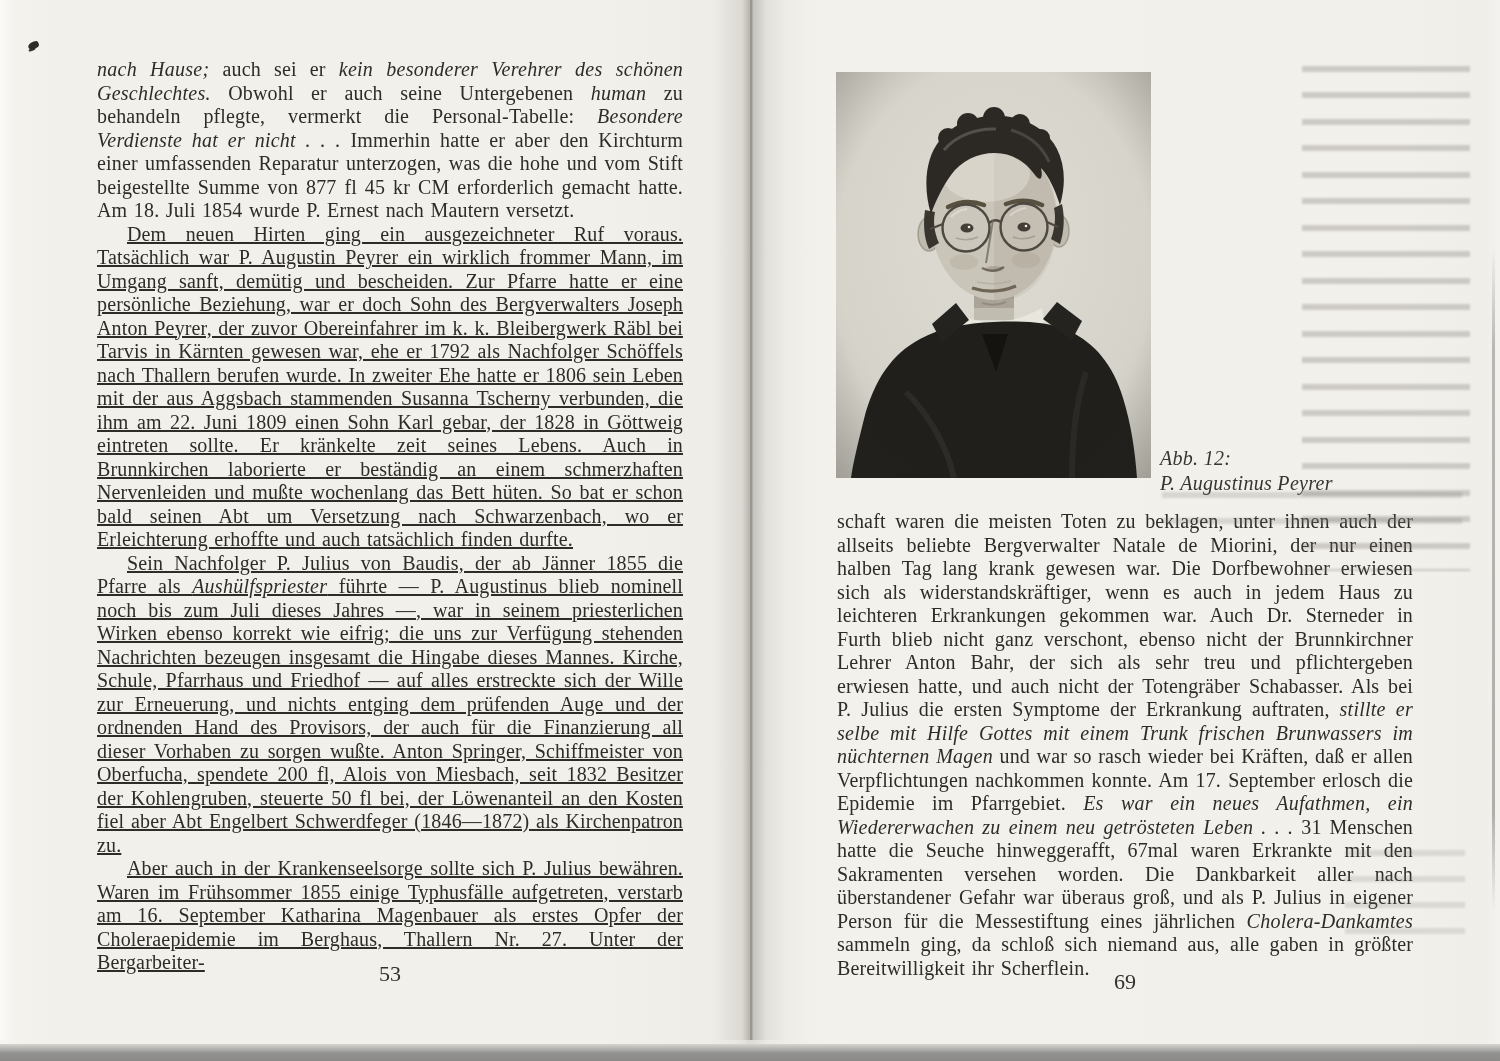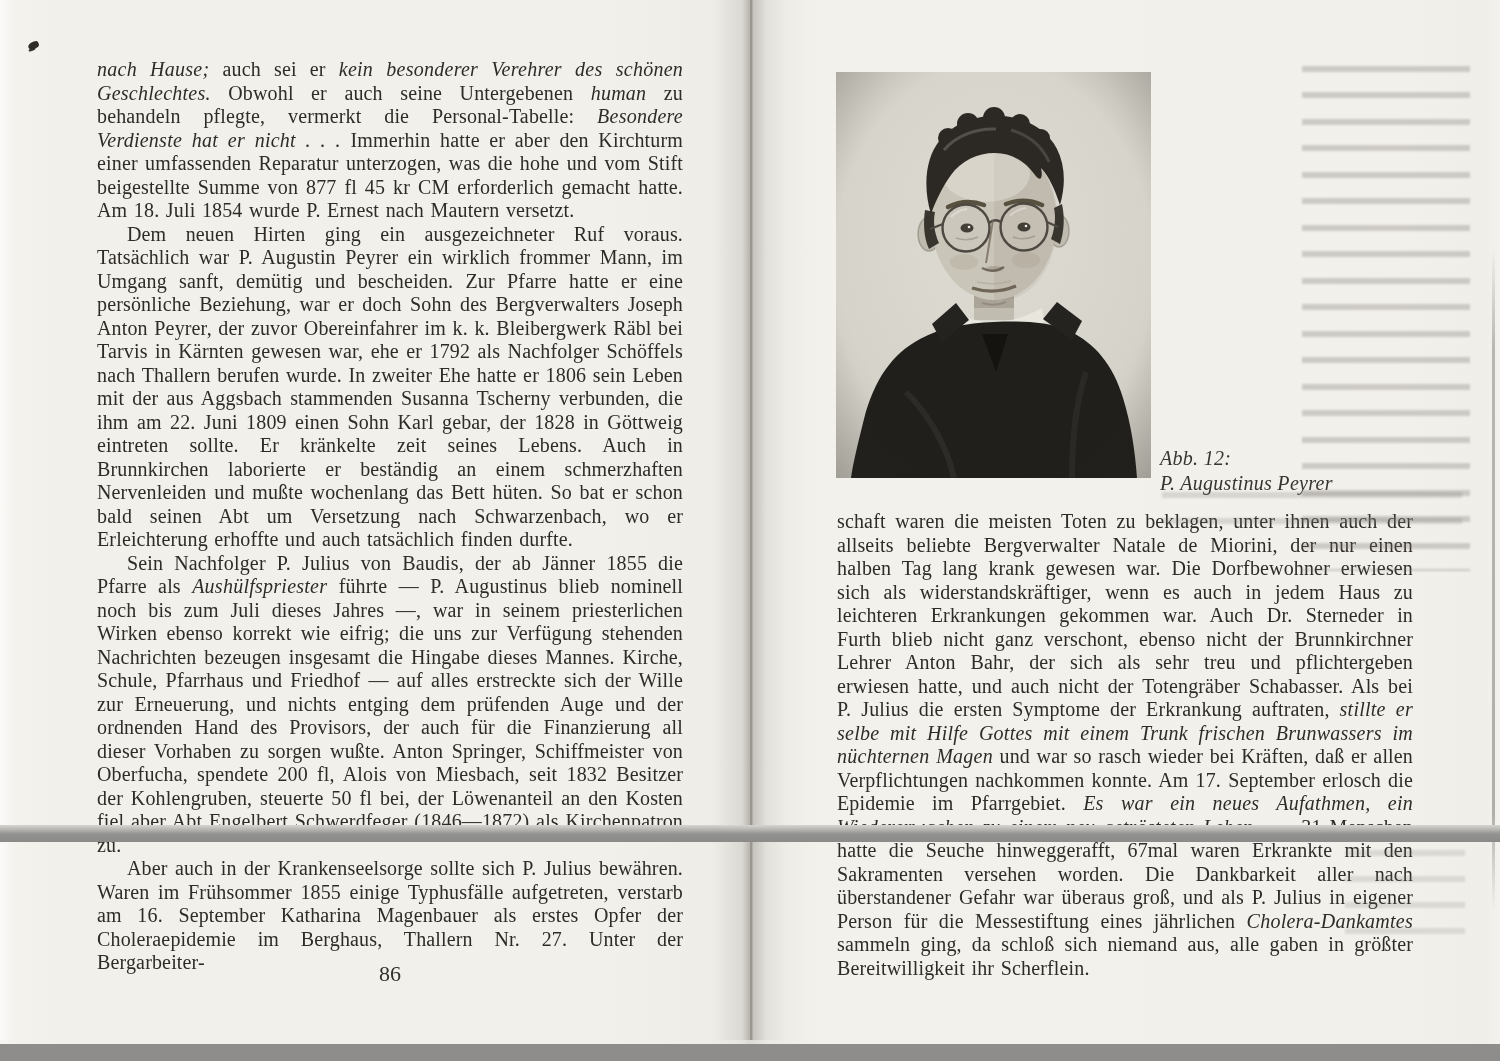--- a/index.html
+++ b/index.html
@@ -1,21 +1,21 @@
 <!DOCTYPE html>
 <html><head>
 <meta charset="utf-8">
 <style>
   html,body{margin:0;padding:0;}
   body{
     width:1500px;height:1061px;overflow:hidden;
     background:#8e8d8b;
     font-family:"Liberation Serif","DejaVu Serif",serif;
   }
-  .spread{position:relative;width:1500px;height:842px;background:#f0abfc;}
+  .spread{position:relative;width:1500px;height:1061px;background:#f0abfc;}
 
   .page{position:absolute;top:0;height:1044px;}
   .page-left{
     left:0;width:750px;
     background:linear-gradient(90deg,#f7f6f3 0px,#f3f2ed 14px,#f1f0ea 60px,#f1f0ea 600px,#eeede7 710px,#e7e5df 742px,#dcdad4 750px);
   }
   .page-right{
     left:750px;width:750px;
     background:linear-gradient(90deg,#dddbd5 0px,#eceae5 18px,#f2f1ec 70px,#f1f0eb 660px,#efeee9 735px,#f3f2ee 750px);
   }
@@ -37,21 +37,21 @@
   }
 
   .text-col{
     position:absolute;
     text-align:justify;
     color:#2f2c28;
     font-size:20px;line-height:23.5px;
     letter-spacing:0.15px;word-spacing:1.4px;
   }
   .text-col p{margin:0;}
-  .text-col p.indent{text-indent:30px;}
+  .text-col p.indent{text-indent:30px;text-decoration:underline;}
   .text-col em{font-style:italic;letter-spacing:0.25px;}
   .col-left{left:97px;top:58px;width:586px;}
   .col-right{left:837px;top:510px;width:576px;}
 
   .page-number{
     position:absolute;text-align:center;color:#34312c;font-size:22px;
   }
   .pn-left{left:97px;width:586px;top:961px;}
   .pn-right{left:837px;width:576px;top:969px;}
 
@@ -97,21 +97,21 @@
   <div class="page page-left">
     <span class="ink-speck"></span>
   </div>
   <div class="left-edge-strip"></div>
   <div class="text-col col-left">
       <p><em>nach Hause;</em><span> auch sei er </span><em>kein besonderer Verehrer des schönen Geschlechtes.</em><span> Obwohl er auch seine Untergebenen </span><em>human</em><span> zu behandeln pflegte, vermerkt die Personal-Tabelle: </span><em>Besondere Verdienste hat er nicht . . .</em><span> Immerhin hatte er aber den Kirchturm einer umfassenden Reparatur unterzogen, was die hohe und vom Stift beigestellte Summe von 877 fl 45 kr CM erforderlich gemacht hatte. Am 18. Juli 1854 wurde P. Ernest nach Mautern versetzt.</span></p>
       <p class="indent"><span>Dem neuen Hirten ging ein ausgezeichneter Ruf voraus. Tatsächlich war P. Augustin Peyrer ein wirklich frommer Mann, im Umgang sanft, demütig und bescheiden. Zur Pfarre hatte er eine persönliche Beziehung, war er doch Sohn des Bergverwalters Joseph Anton Peyrer, der zuvor Obereinfahrer im k. k. Bleibergwerk Räbl bei Tarvis in Kärnten gewesen war, ehe er 1792 als Nachfolger Schöffels nach Thallern berufen wurde. In zweiter Ehe hatte er 1806 sein Leben mit der aus Aggsbach stammenden Susanna Tscherny verbunden, die ihm am 22. Juni 1809 einen Sohn Karl gebar, der 1828 in Göttweig eintreten sollte. Er kränkelte zeit seines Lebens. Auch in Brunnkirchen laborierte er beständig an einem schmerzhaften Nervenleiden und mußte wochenlang das Bett hüten. So bat er schon bald seinen Abt um Versetzung nach Schwarzenbach, wo er Erleichterung erhoffte und auch tatsächlich finden durfte.</span></p>
       <p class="indent"><span>Sein Nachfolger P. Julius von Baudis, der ab Jänner 1855 die Pfarre als </span><em>Aushülfspriester</em><span> führte — P. Augustinus blieb nominell noch bis zum Juli dieses Jahres —, war in seinem priesterlichen Wirken ebenso korrekt wie eifrig; die uns zur Verfügung stehenden Nachrichten bezeugen insgesamt die Hingabe dieses Mannes. Kirche, Schule, Pfarrhaus und Friedhof — auf alles erstreckte sich der Wille zur Erneuerung, und nichts entging dem prüfenden Auge und der ordnenden Hand des Provisors, der auch für die Finanzierung all dieser Vorhaben zu sorgen wußte. Anton Springer, Schiffmeister von Oberfucha, spendete 200 fl, Alois von Miesbach, seit 1832 Besitzer der Kohlengruben, steuerte 50 fl bei, der Löwenanteil an den Kosten fiel aber Abt Engelbert Schwerdfeger (1846—1872) als Kirchenpatron zu.</span></p>
       <p class="indent"><span>Aber auch in der Krankenseelsorge sollte sich P. Julius bewähren. Waren im Frühsommer 1855 einige Typhusfälle aufgetreten, verstarb am 16. September Katharina Magenbauer als erstes Opfer der Choleraepidemie im Berghaus, Thallern Nr. 27. Unter der Bergarbeiter-</span></p>
     </div>
-  <div class="page-number pn-left">86</div>
+  <div class="page-number pn-left">53</div>
 
   <div class="page page-right"></div>
 
   <figure class="photo">
     <svg viewBox="0 0 315 406" xmlns="http://www.w3.org/2000/svg">
       <defs>
         <radialGradient id="pbg" cx="50%" cy="40%" r="78%">
           <stop offset="0" stop-color="#dedbd3"></stop>
           <stop offset="0.65" stop-color="#d6d3cb"></stop>
           <stop offset="1" stop-color="#c3c0b8"></stop>
@@ -190,20 +190,21 @@
   </figure>
 
   <div class="caption">
     <div>Abb. 12:</div>
     <div>P. Augustinus Peyrer</div>
   </div>
 
   <div class="text-col col-right">
       <p><span>schaft waren die meisten Toten zu beklagen, unter ihnen auch der allseits beliebte Bergverwalter Natale de Miorini, der nur einen halben Tag lang krank gewesen war. Die Dorfbewohner erwiesen sich als widerstandskräftiger, wenn es auch in jedem Haus zu leichteren Erkrankungen gekommen war. Auch Dr. Sterneder in Furth blieb nicht ganz verschont, ebenso nicht der Brunnkirchner Lehrer Anton Bahr, der sich als sehr treu und pflichtergeben erwiesen hatte, und auch nicht der Totengräber Schabasser. Als bei P. Julius die ersten Symptome der Erkrankung auftraten, </span><em>stillte er selbe mit Hilfe Gottes mit einem Trunk frischen Brunwassers im nüchternen Magen</em><span> und war so rasch wieder bei Kräften, daß er allen Verpflichtungen nachkommen konnte. Am 17. September erlosch die Epidemie im Pfarrgebiet. </span><em>Es war ein neues Aufathmen, ein Wiedererwachen zu einem neu getrösteten Leben . . .</em><span> 31 Menschen hatte die Seuche hinweggerafft, 67mal waren Erkrankte mit den Sakramenten versehen worden. Die Dankbarkeit aller nach überstandener Gefahr war überaus groß, und als P. Julius in eigener Person für die Messestiftung eines jährlichen </span><em>Cholera-Dankamtes</em><span> sammeln ging, da schloß sich niemand aus, alle gaben in größter Bereitwilligkeit ihr Scherflein.</span></p>
     </div>
+  <div class="page-number pn-right">69</div>
 
   <div class="ghost ghost-a"></div>
   <div class="ghost ghost-b"></div>
   <div class="ghost ghost-c"></div>
 
   <div class="gutter"></div>
   <div class="right-edge-line"></div>
   <div class="scan-bottom"></div>
 </div>
 

